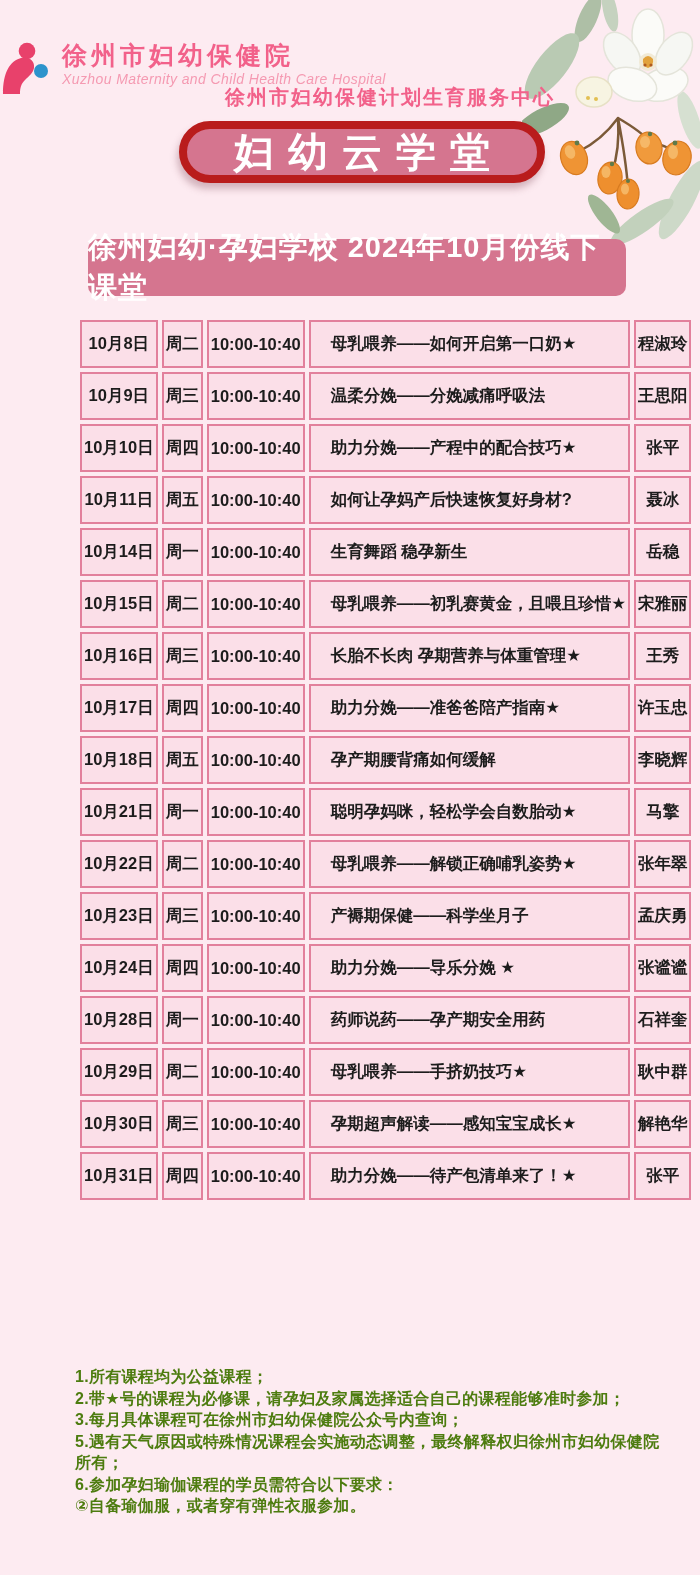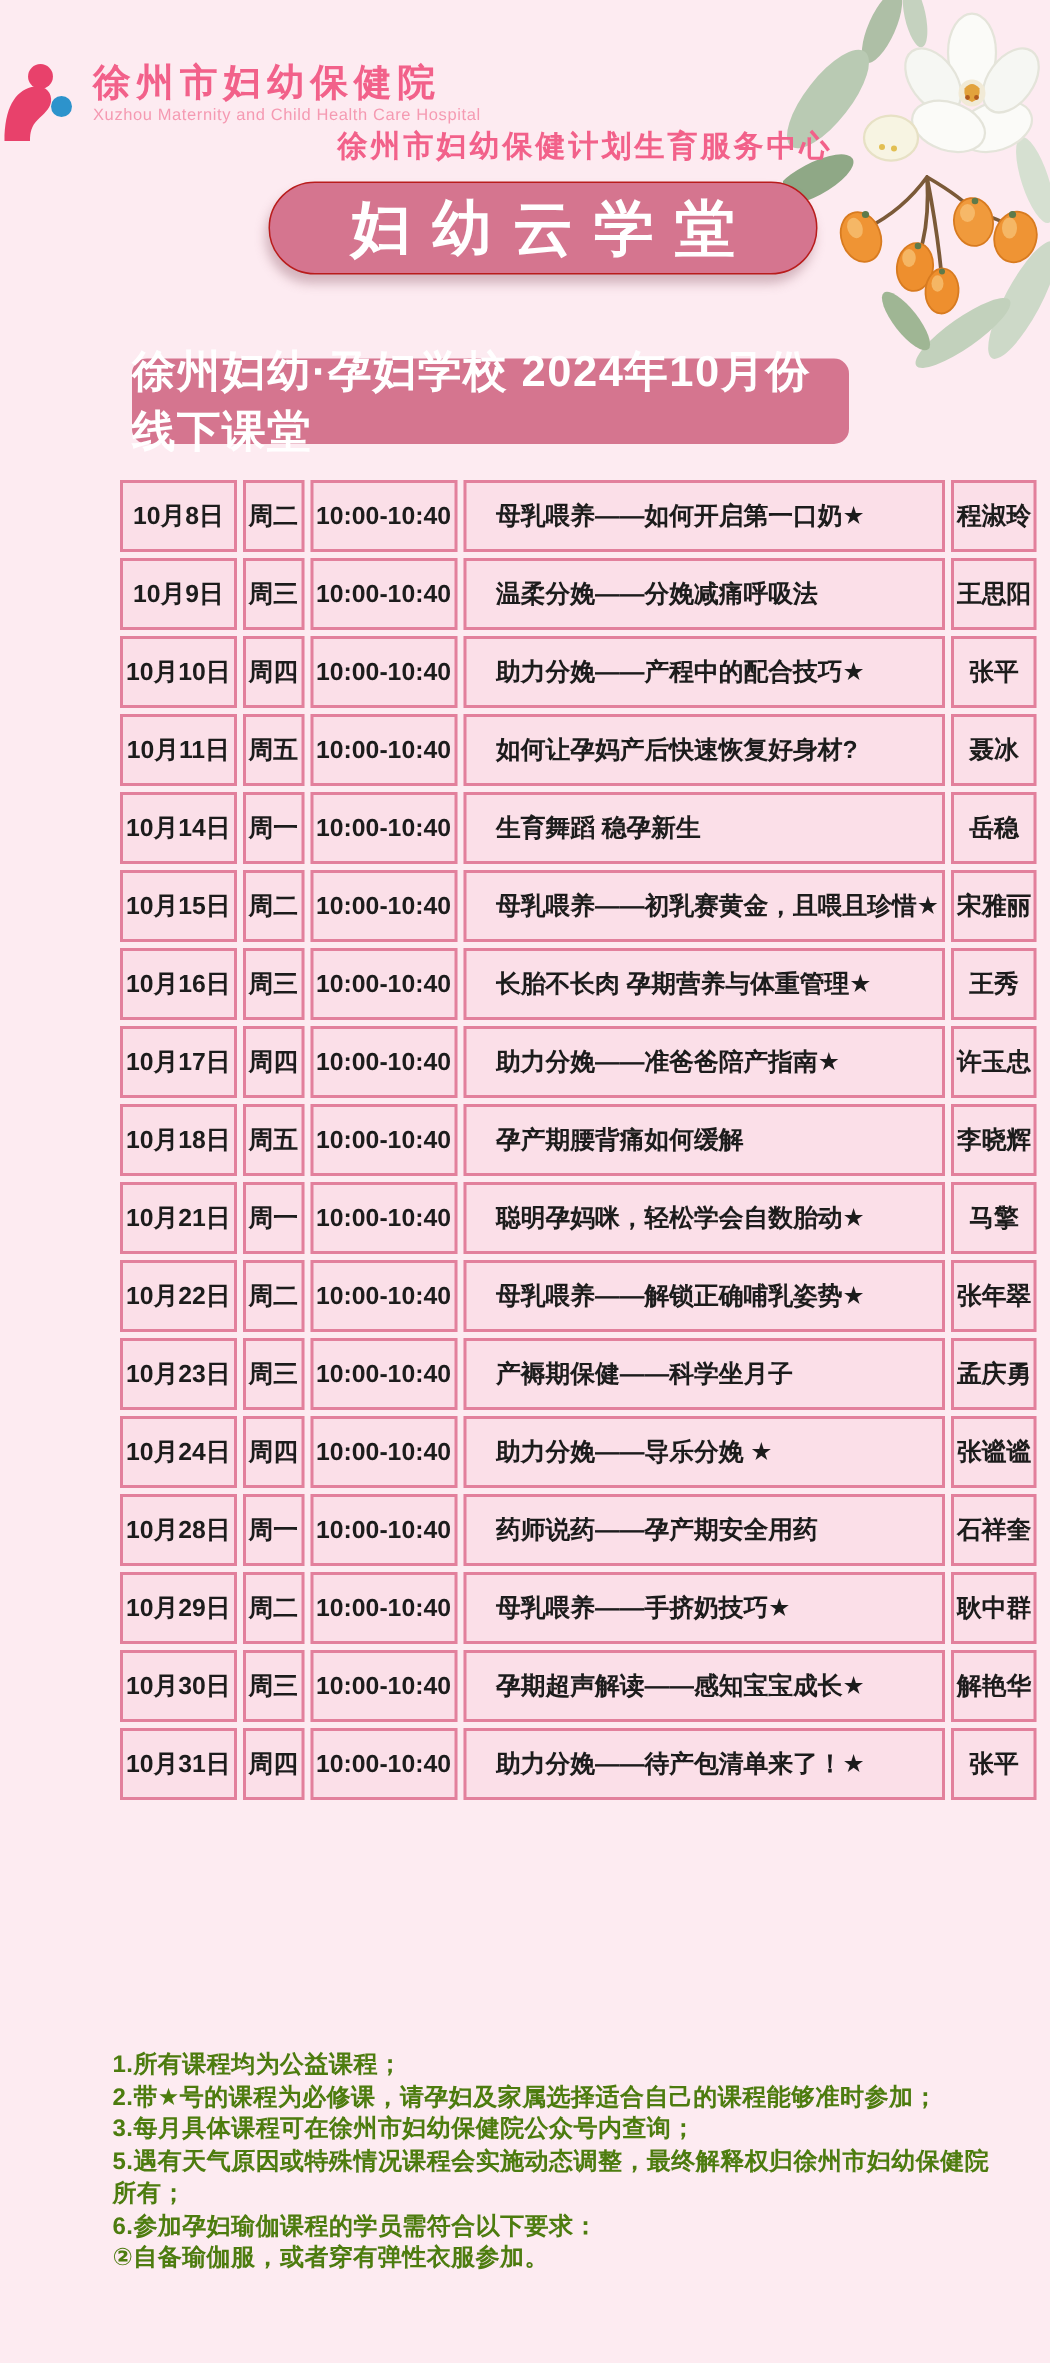--- a/index.html
+++ b/index.html
@@ -18,43 +18,43 @@
   .logo-row{
     position:absolute;top:40px;left:0;width:100%;
     display:flex;justify-content:flex-start;align-items:flex-start;gap:12px;
   }
   .logo-mark{width:50px;height:54px;flex:0 0 auto;margin-top:2px;}
   .logo-text{text-align:left;}
   .hospital-name{
     color:#f2618a;font-size:25px;font-weight:bold;letter-spacing:4px;line-height:30px;
   }
   .hospital-name-en{
-    color:#f59ab2;font-size:11px;letter-spacing:.4px;margin-top:1px;
+    color:#f59ab2;font-size:14px;letter-spacing:.4px;margin-top:1px;font-style:italic;
   }
   .center-name{
     position:absolute;top:84px;left:0;width:100%;text-align:center;
     color:#f2618a;font-size:20px;font-weight:bold;letter-spacing:2px;margin-left:40px;
   }
 
   
   .banner-pill{
     position:absolute;left:179px;top:121px;width:366px;height:62px;
     box-sizing:border-box;
     background:#d5758f;
-    border:1px solid #b91c1c;
+    border:8px solid #b91c1c;
     border-radius:40px;
     display:flex;align-items:center;justify-content:center;
     color:#ffffff;font-size:40px;font-weight:bold;letter-spacing:14px;
     padding-left:14px;
     box-shadow:-2px 6px 7px rgba(160,110,125,.45);
   }
 
   
   .title-bar{
-    position:absolute;left:88px;top:239px;width:478px;height:57px;
+    position:absolute;left:88px;top:239px;width:538px;height:57px;
     box-sizing:border-box;
     background:#d5758f;border-radius:10px;
     display:flex;align-items:center;justify-content:center;
     color:#ffffff;font-size:29px;font-weight:bold;letter-spacing:1px;
   }
 
   
   table.schedule{
     position:absolute;left:76px;top:316px;width:547px;
     border-collapse:separate;border-spacing:4px;

